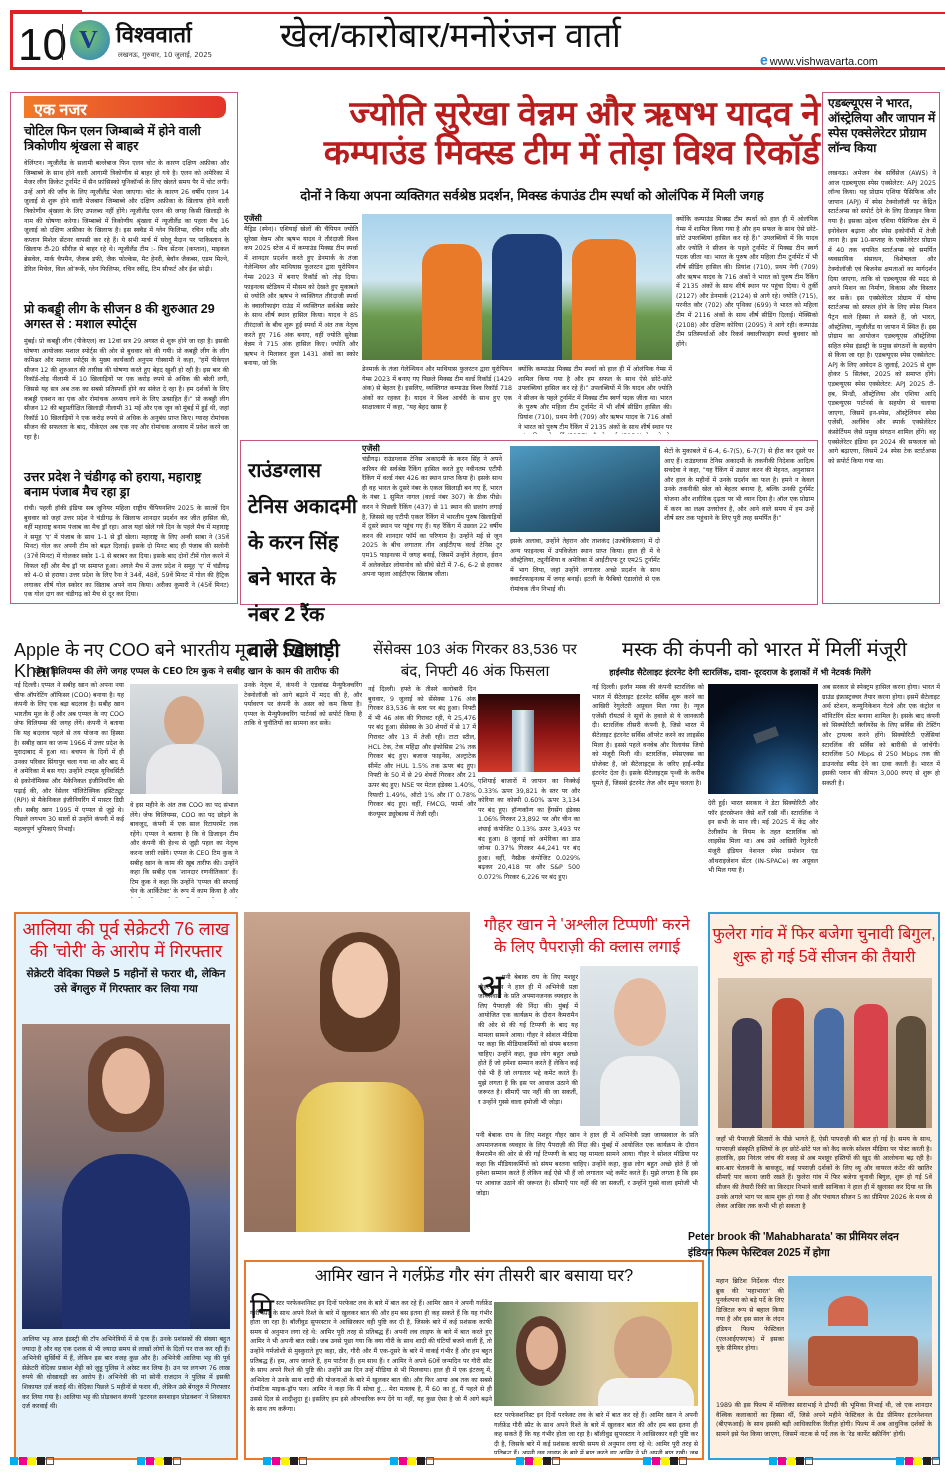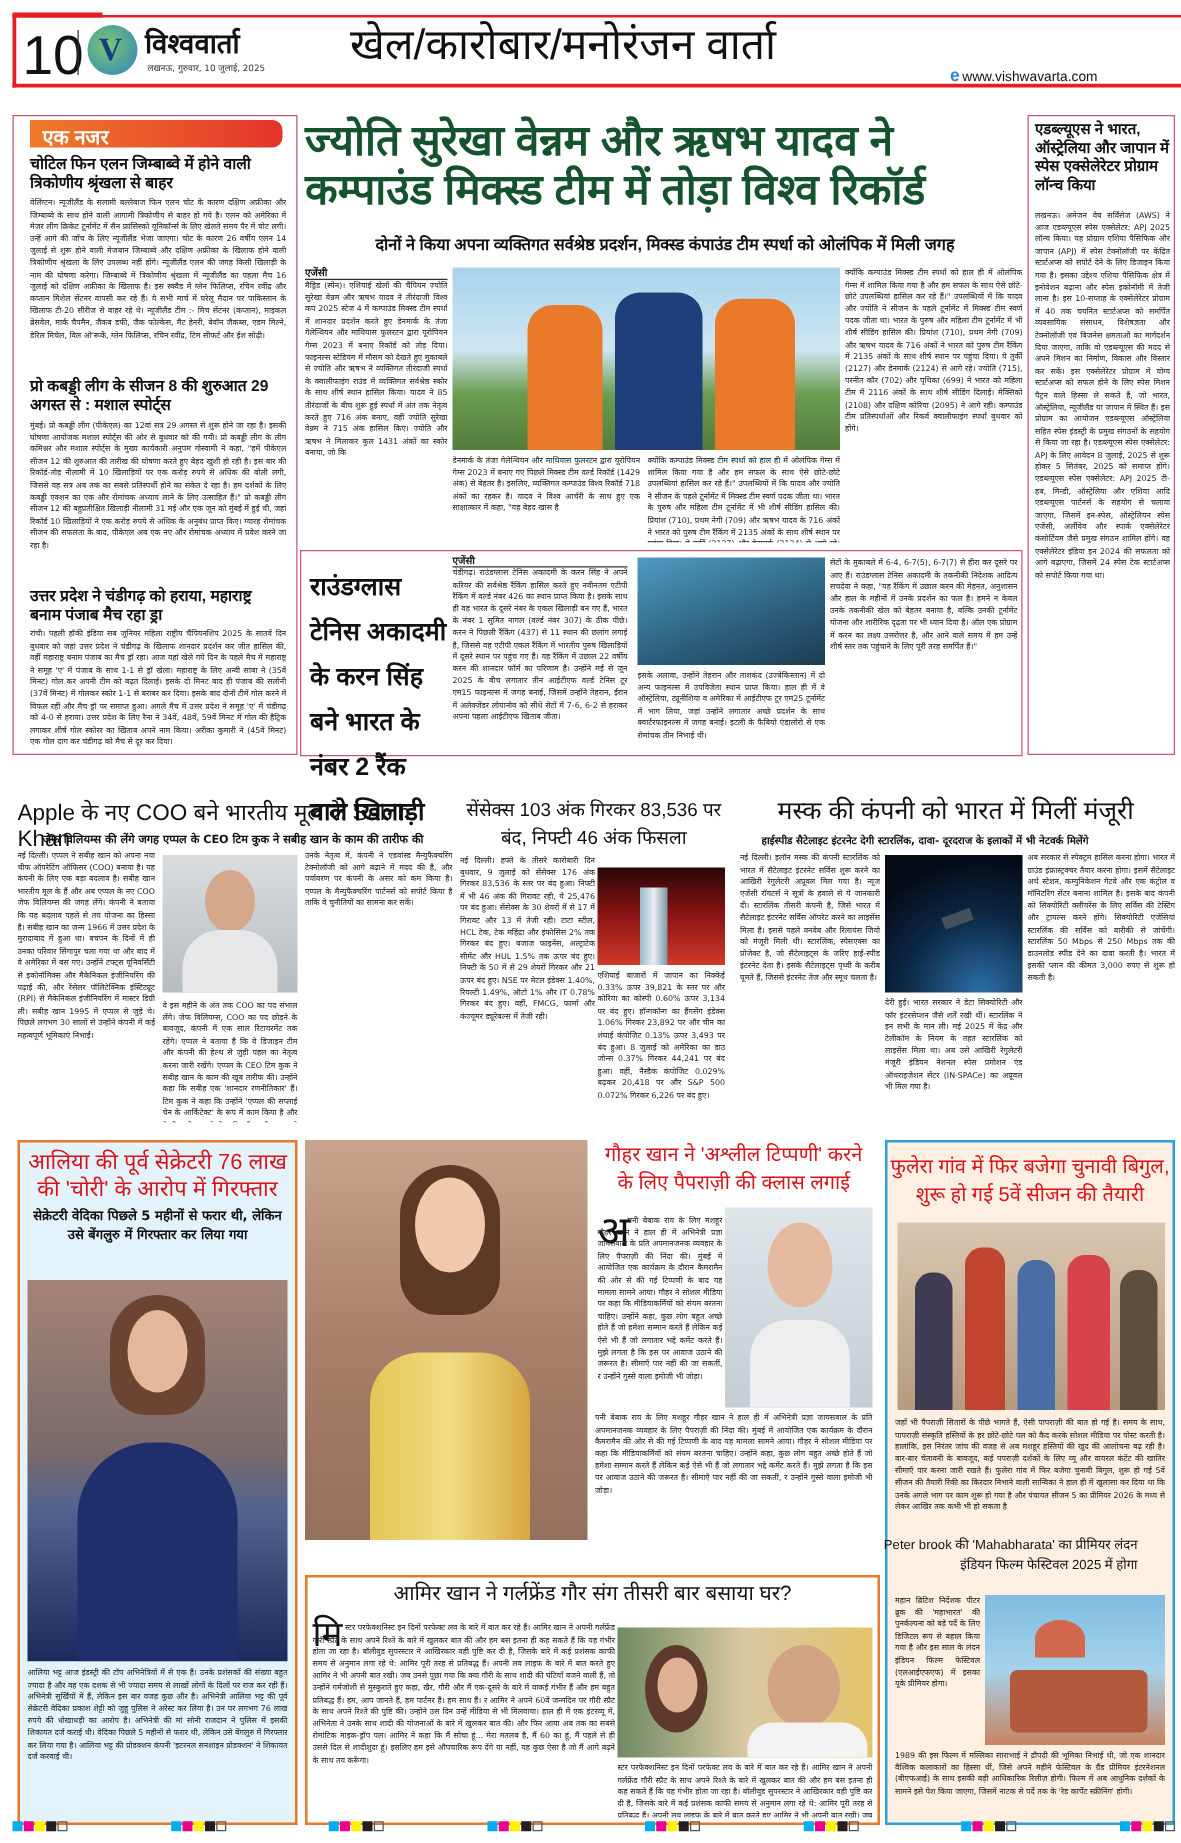--- a/index.html
+++ b/index.html
@@ -25,21 +25,21 @@
 
 .box-left{left:10px;top:92px;width:228px;height:512px;border:1px solid #c4587a}
 #eknazar{left:24px;top:96px;width:202px;height:22px;background:linear-gradient(90deg,#f07a2a,#e3342a);border-radius:0 8px 8px 0;}
 #eknazar span{position:absolute;left:10px;top:2px;color:#fff;font-size:16px;font-weight:bold;font-family:"Liberation Sans",sans-serif}
 .lh{font-family:"Liberation Sans",sans-serif;font-size:12.5px;font-weight:bold;line-height:15px;color:#111}
 
 
 .box-right{left:822px;top:92px;width:118px;height:512px;border:1px solid #c4587a}
 
 
-#lead-h{left:244px;top:94px;width:576px;text-align:left;font-size:34px;color:#14532d}
+#lead-h{left:244px;top:94px;width:576px;text-align:right;font-size:34px;color:#b91c1c}
 #lead-sub{left:244px;top:186px;width:576px;text-align:center;font-size:13px;font-weight:bold;font-family:"Liberation Sans",sans-serif}
 
 
 .box-karan{left:240px;top:440px;width:578px;height:165px;border:1px solid #c4587a}
 #karan-h{left:248px;top:452px;width:110px;font-size:20px;line-height:36px;font-family:"Liberation Sans",sans-serif;font-weight:bold}
 
 
 .reg{display:inline-flex;gap:1px;align-items:center}
 .reg i{display:inline-block;width:8px;height:8px}
 </style>
@@ -152,21 +152,21 @@
 <div class="abs" style="left:708px;top:912px;width:232px;height:548px;border:2px solid #2fa0d8;background:#fdf0e2"></div>
 <div class="abs hl" style="left:712px;top:922px;width:224px;text-align:center;font-size:16px;color:#d7141b;font-weight:normal;line-height:23px">फुलेरा गांव में फिर बजेगा चुनावी बिगुल, शुरू हो गई 5वें सीजन की तैयारी</div>
 <div class="abs ph" style="left:718px;top:978px;width:214px;height:150px;background:linear-gradient(180deg,#d9c6b0,#b69a80)">
   <div style="position:absolute;left:14px;top:40px;width:30px;height:110px;background:#3f3b52;border-radius:14px 14px 0 0"></div>
   <div style="position:absolute;left:54px;top:20px;width:32px;height:130px;background:#c1452e;border-radius:14px 14px 0 0"></div>
   <div style="position:absolute;left:96px;top:30px;width:30px;height:120px;background:#4a6da6;border-radius:14px 14px 0 0"></div>
   <div style="position:absolute;left:136px;top:26px;width:34px;height:124px;background:#d8434b;border-radius:14px 14px 0 0"></div>
   <div style="position:absolute;left:178px;top:38px;width:30px;height:112px;background:#5d4f3b;border-radius:14px 14px 0 0"></div>
 </div>
 <div class="abs txt" style="left:716px;top:1134px;width:216px;height:80px">जहाँ भी पैपराज़ी सितारों के पीछे भागते हैं, ऐसी पापराज़ी की बात हो गई है। समय के साथ, पापराज़ी संस्कृति हस्तियों के हर छोटे-छोटे पल को कैद करके सोशल मीडिया पर पोस्ट करती है। हालांकि, इस निरंतर जांच की वजह से अब मशहूर हस्तियों की खुद की आलोचना बढ़ रही है। बार-बार चेतावनी के बावजूद, कई पपराज़ी दर्शकों के लिए व्यू और वायरल कंटेंट की खातिर सीमाएँ पार करना जारी रखते हैं। फुलेरा गांव में फिर बजेगा चुनावी बिगुल, शुरू हो गई 5वें सीजन की तैयारी रिंकी का किरदार निभाने वाली सान्विका ने हाल ही में खुलासा कर दिया था कि उनके अगले भाग पर काम शुरू हो गया है और पंचायत सीजन 5 का प्रीमियर 2026 के मध्य से लेकर आखिर तक कभी भी हो सकता है</div>
-<div class="abs hl" style="left:688px;top:1228px;width:222px;text-align:right;font-size:10.5px;font-weight:normal;line-height:16px">Peter brook की 'Mahabharata' का प्रीमियर लंदन इंडियन फिल्म फेस्टिवल 2025 में होगा</div>
+<div class="abs hl" style="left:688px;top:1228px;width:222px;text-align:left;font-size:10.5px;font-weight:bold;line-height:16px">Peter brook की 'Mahabharata' का प्रीमियर लंदन इंडियन फिल्म फेस्टिवल 2025 में होगा</div>
 <div class="abs txt" style="left:716px;top:1276px;width:68px;height:120px">महान ब्रिटिश निर्देशक पीटर ब्रुक की 'महाभारत' की पुनर्कल्पना को बड़े पर्दे के लिए डिजिटल रूप से बहाल किया गया है और इस साल के लंदन इंडियन फिल्म फेस्टिवल (एलआईएफएफ) में इसका यूके प्रीमियर होगा।</div>
 <div class="abs ph" style="left:788px;top:1276px;width:144px;height:120px;background:linear-gradient(180deg,#7fbde0,#a6d2ea 50%,#c88463)">
   <div style="position:absolute;left:40px;top:20px;width:40px;height:30px;border-radius:50% 50% 0 0;background:#d2684e"></div>
   <div style="position:absolute;left:20px;top:60px;width:110px;height:50px;background:#b35a3d;border-radius:6px"></div>
 </div>
 <div class="abs txt" style="left:716px;top:1400px;width:216px;height:56px">1989 की इस फिल्म में मल्लिका साराभाई ने द्रौपदी की भूमिका निभाई थी, जो एक शानदार वैश्विक कलाकारों का हिस्सा थीं, जिसे अपने महीने फेस्टिवल के ग्रैंड प्रीमियर इंटरनेशनल (बीएफआई) के साथ इसकी बड़ी आधिकारिक रिलीज़ होगी। फिल्म में अब आधुनिक दर्शकों के सामने इसे पेश किया जाएगा, जिसमें नाटक से पर्दे तक के 'रेड कार्पेट स्क्रीनिंग' होगी।</div>
 
 <div class="abs" style="left:244px;top:1260px;width:460px;height:200px;border:2px solid #e8792b"></div>
 <div class="abs hl" style="left:248px;top:1266px;width:452px;text-align:center;font-size:16.5px;font-weight:normal">आमिर खान ने गर्लफ्रेंड गौर संग तीसरी बार बसाया घर?</div>
 <div class="abs" style="left:250px;top:1294px;font-size:28px;font-family:'Liberation Serif',serif;line-height:30px">मि</div>

